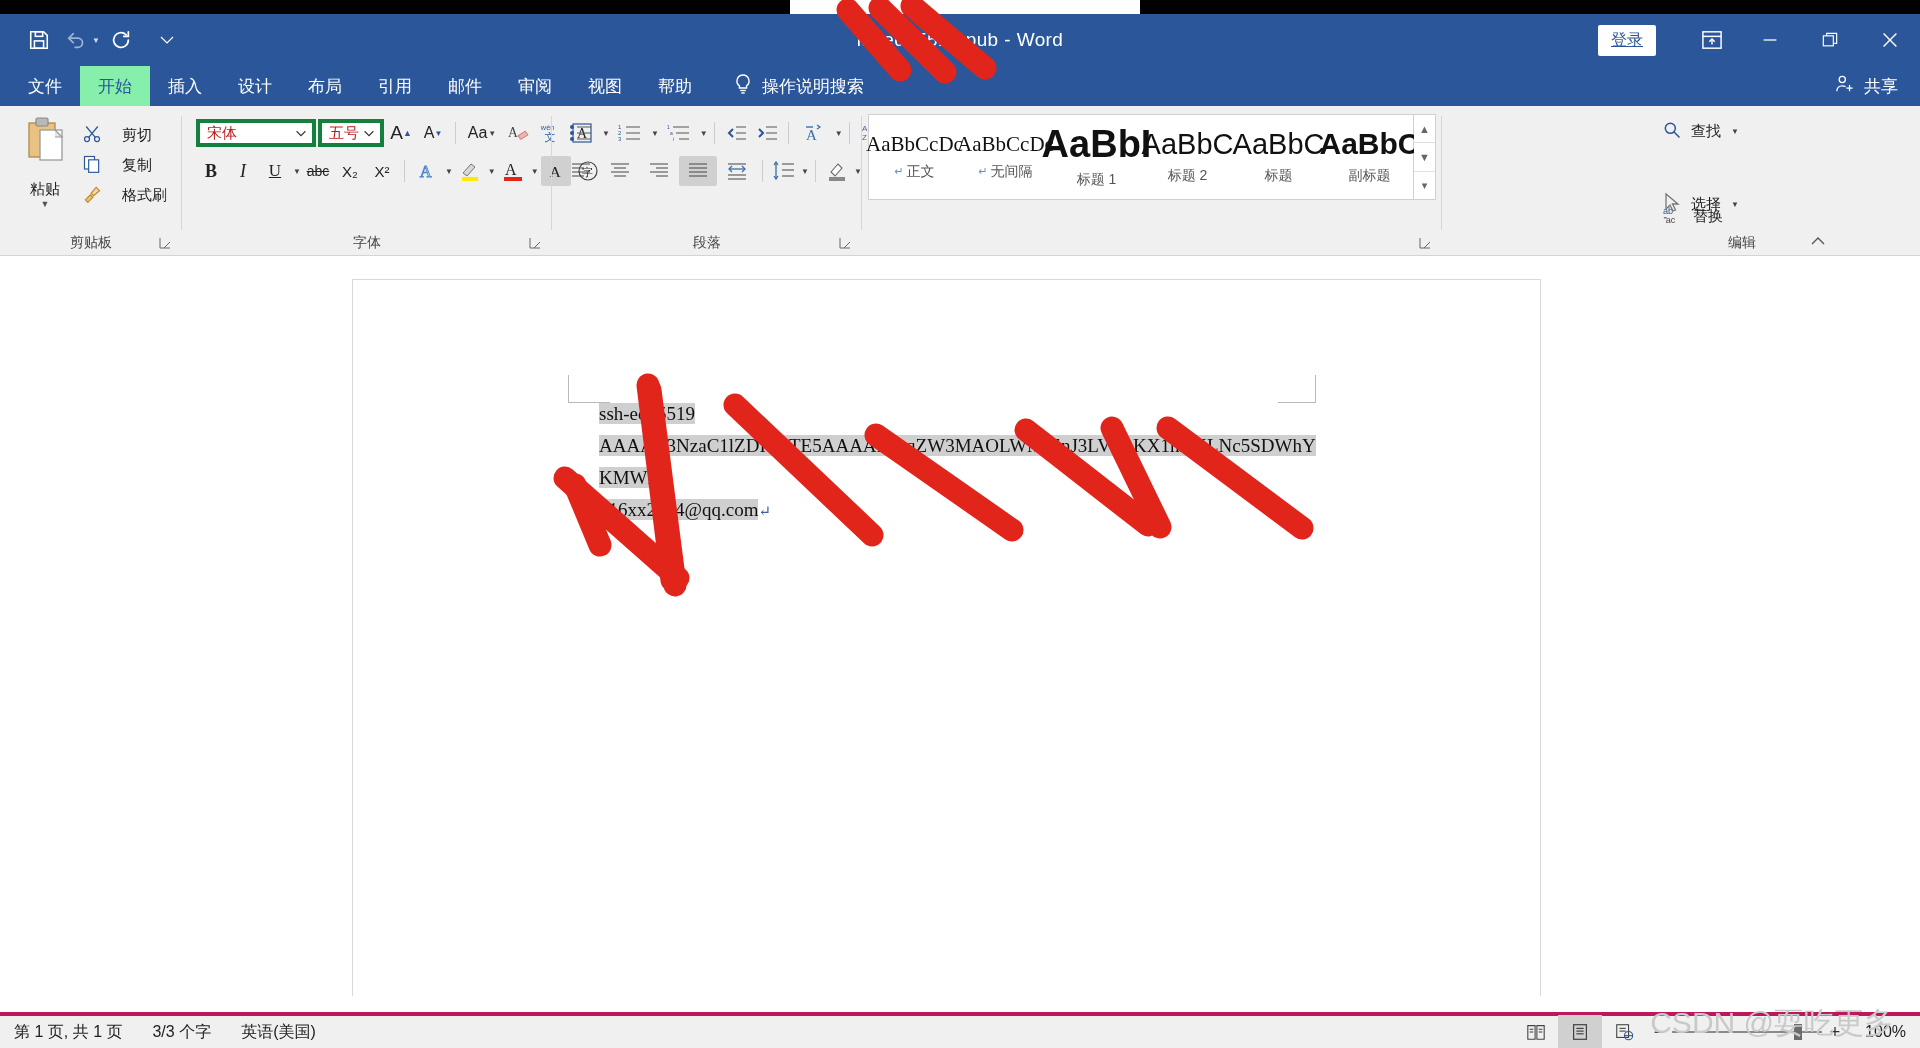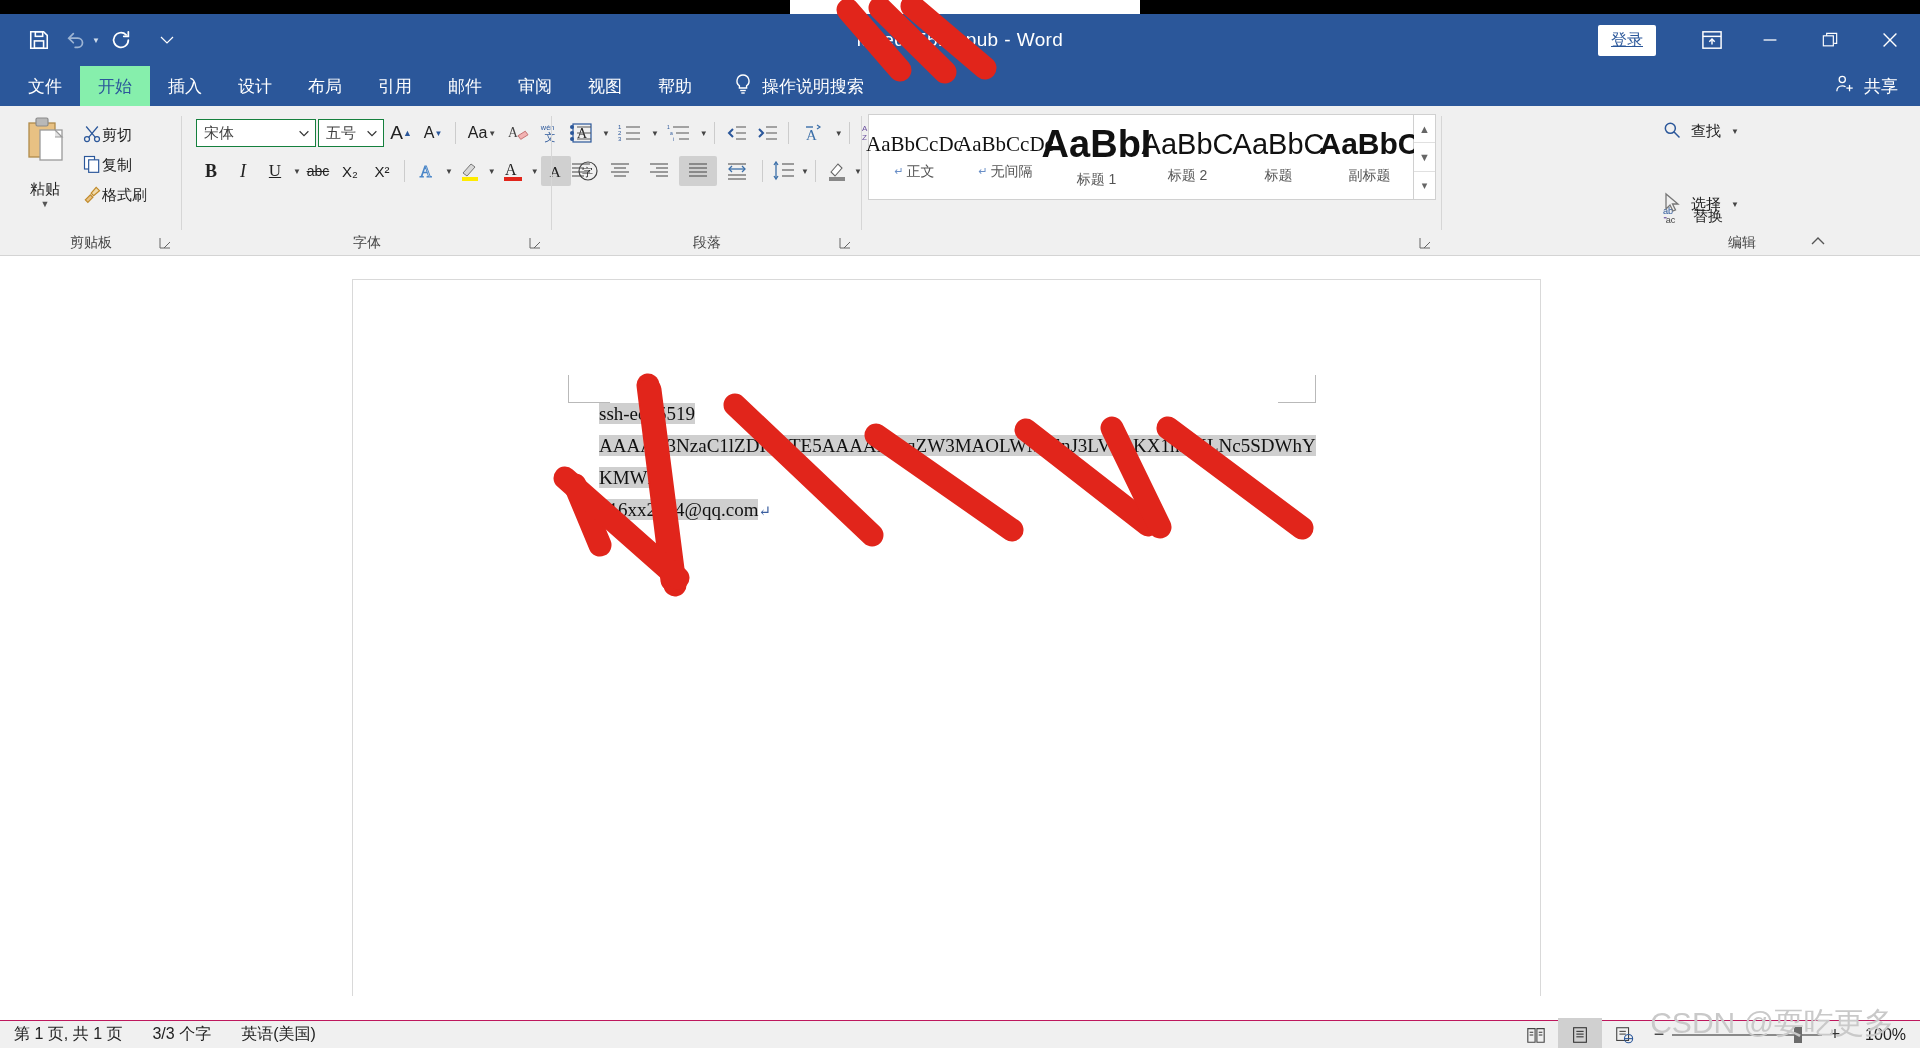--- a/index.html
+++ b/index.html
@@ -74,31 +74,31 @@
 
   
   .g-clip { left:0; width:182px; }
   .paste-big {
     position:absolute; left:14px; top:10px; width:62px; text-align:center; cursor:pointer;
   }
   .paste-label { font-size:15px; color:#222; margin-top:10px; }
   .paste-caret { font-size:9px; color:#555; }
   .clip-list { position:absolute; left:78px; top:14px; }
   .clip-item {
-    display:flex; align-items:center; gap:0; height:30px; font-size:15px; color:#222;
+    display:flex; align-items:center; gap:20px; height:30px; font-size:15px; color:#222;
     cursor:pointer; padding:0 4px;
   }
 
   
   .g-font { left:182px; width:370px; }
   .fontrow1 { position:absolute; left:14px; top:12px; display:flex; align-items:center; gap:2px; }
   .fontrow2 { position:absolute; left:14px; top:50px; display:flex; align-items:center; gap:2px; }
   .combo {
-    height:28px; border:1px solid #15803d; background:#fff; display:flex; align-items:center;
-    justify-content:space-between; padding:0 4px 0 7px; font-size:15px; color:#404040; cursor:pointer;
+    height:28px; border:4px solid #15803d; background:#fff; display:flex; align-items:center;
+    justify-content:space-between; padding:0 4px 0 7px; font-size:15px; color:#b91c1c; cursor:pointer;
   }
   .combo.name { width:120px; }
   .combo.size { width:66px; }
   .combo .cv { overflow:hidden; white-space:nowrap; }
   .ico {
     min-width:30px; height:30px; display:flex; align-items:center; justify-content:center;
     font-size:16px; color:#222; cursor:pointer; border-radius:2px;
   }
   .ico.wide { min-width:38px; }
   .caret-sm { font-size:8px; color:#444; margin-left:1px; cursor:pointer; }
@@ -150,22 +150,22 @@
   .textblock {
     position:absolute; left:246px; top:118px; width:727px;
     font-family:"Liberation Serif","DejaVu Serif",serif; font-size:19px; line-height:32px; color:#111;
     word-break:break-all;
   }
   .hl { background:#cfcfcf; }
   .para-mark { color:#3b5fa0; font-size:15px; }
 
   
   .statusbar {
-    position:absolute; left:0; bottom:0; width:1920px; height:28px; background:#f0f0f0;
-    border-top:1px solid #be185d; display:flex; align-items:center;
+    position:absolute; left:0; bottom:0; width:1920px; height:36px; background:#f0f0f0;
+    border-top:4px solid #be185d; display:flex; align-items:center;
     font-size:16px; color:#222;
   }
   .sb-left { display:flex; align-items:center; gap:30px; margin-left:14px; }
   .sb-item { cursor:pointer; white-space:nowrap; }
   .sb-right { position:absolute; right:14px; display:flex; align-items:center; gap:0px; }
   .viewbtn { width:44px; height:34px; display:flex; align-items:center; justify-content:center; cursor:pointer; }
   .viewbtn.active { background:#d0d0d0; }
   .zoom-minus, .zoom-plus { width:26px; text-align:center; font-size:18px; color:#333; cursor:pointer; }
   .zoom-track { position:relative; width:150px; height:20px; display:flex; align-items:center; cursor:pointer; }
   .zoom-line { width:100%; height:2px; background:#8a8a8a; }

